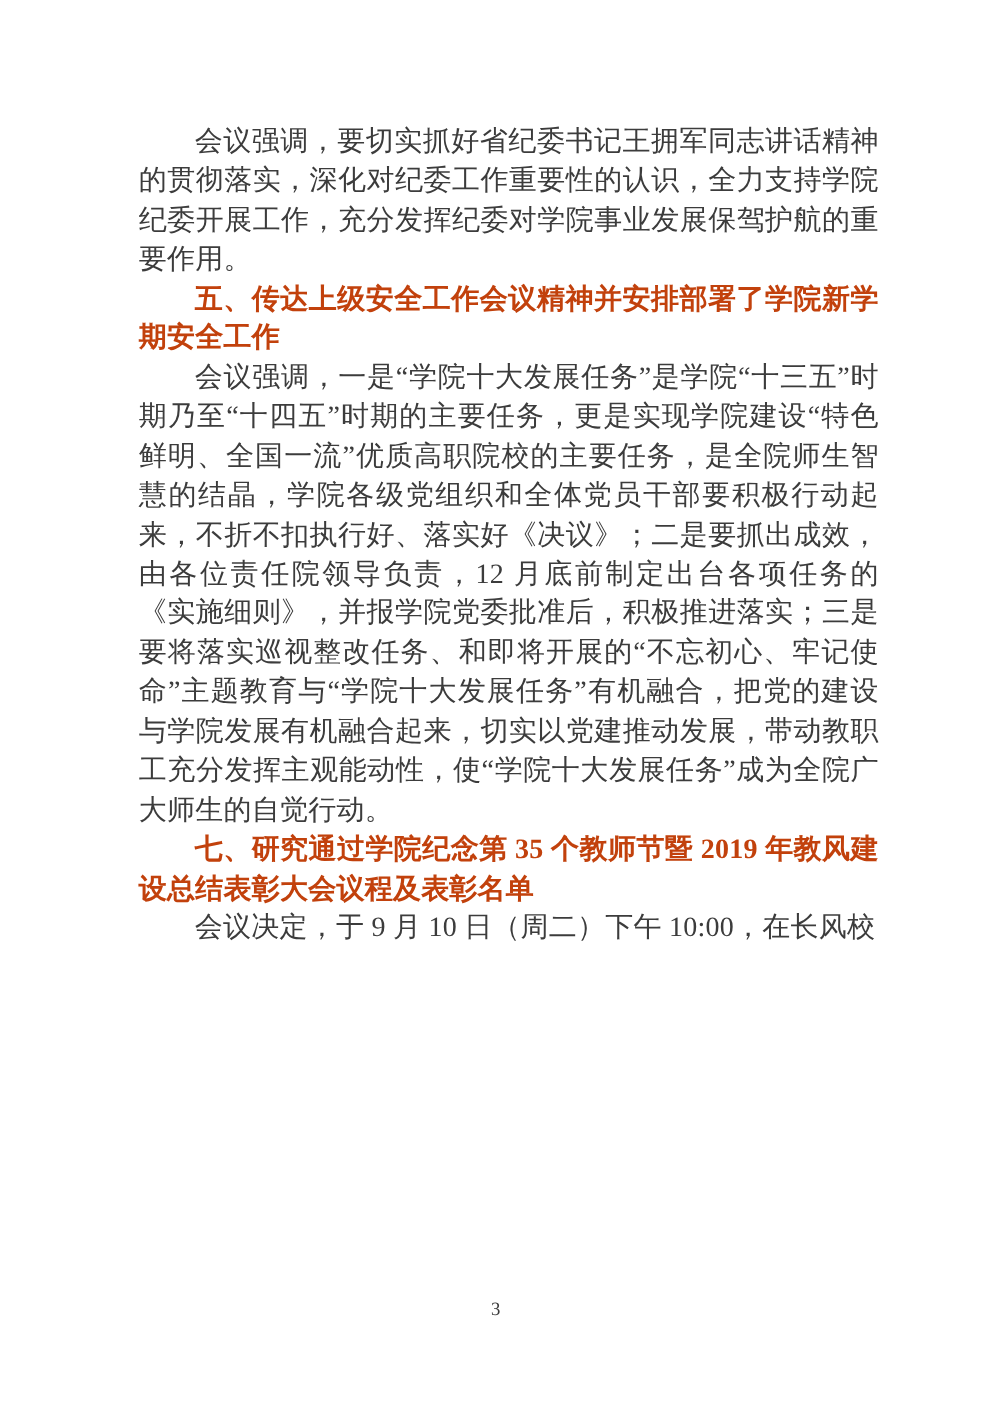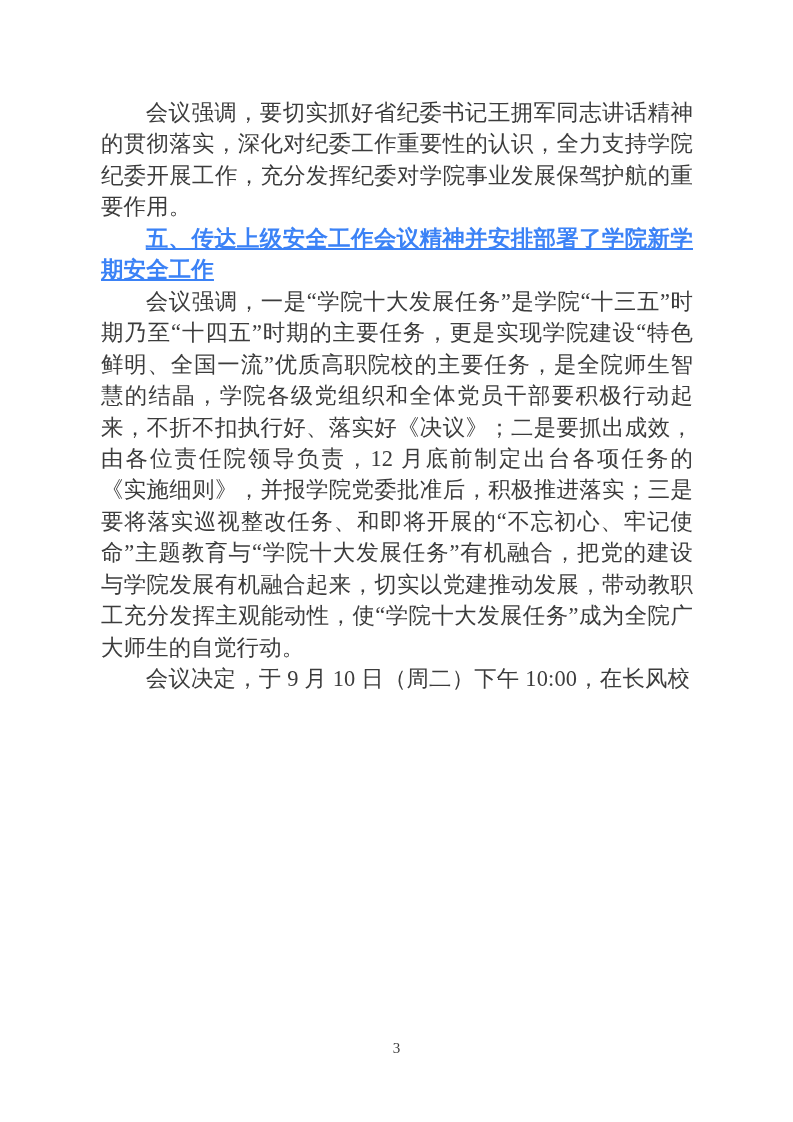--- a/index.html
+++ b/index.html
@@ -10,53 +10,53 @@
   .page {
     position: relative;
     width: 793px;
     height: 1122px;
     background: #ffffff;
     overflow: hidden;
     font-family: "Liberation Serif", "DejaVu Serif", serif;
   }
   .content {
     position: absolute;
-    left: 101px;
+    left: 111px;
     top: 97px;
     width: 592px;
     color: #3c3c3c;
     font-size: 22.4px;
     line-height: 31.45px;
     text-align: justify;
     letter-spacing: 0.2px;
   }
   .para {
     margin: 0;
     padding: 0;
     text-indent: 2em;
   }
   .heading {
     font-weight: 700;
-    color: #3b82f6;
-    text-decoration: underline;
+    color: #c2410c;
   }
   .page-number {
     position: absolute;
     left: 0;
     right: 0;
     top: 1040px;
     text-align: center;
     font-size: 15px;
     color: #3c3c3c;
   }
 </style>
 </head>
 <body>
 
 <div class="page">
   <div class="content">
     <p class="para">会议强调，要切实抓好省纪委书记王拥军同志讲话精神的贯彻落实，深化对纪委工作重要性的认识，全力支持学院纪委开展工作，充分发挥纪委对学院事业发展保驾护航的重要作用。</p>
     <p class="para heading">五、传达上级安全工作会议精神并安排部署了学院新学期安全工作</p>
     <p class="para">会议强调，一是“学院十大发展任务”是学院“十三五”时期乃至“十四五”时期的主要任务，更是实现学院建设“特色鲜明、全国一流”优质高职院校的主要任务，是全院师生智慧的结晶，学院各级党组织和全体党员干部要积极行动起来，不折不扣执行好、落实好《决议》；二是要抓出成效，由各位责任院领导负责，12 月底前制定出台各项任务的《实施细则》，并报学院党委批准后，积极推进落实；三是要将落实巡视整改任务、和即将开展的“不忘初心、牢记使命”主题教育与“学院十大发展任务”有机融合，把党的建设与学院发展有机融合起来，切实以党建推动发展，带动教职工充分发挥主观能动性，使“学院十大发展任务”成为全院广大师生的自觉行动。</p>
+    <p class="para heading">七、研究通过学院纪念第 35 个教师节暨 2019 年教风建设总结表彰大会议程及表彰名单</p>
     <p class="para">会议决定，于 9 月 10 日（周二）下午 10:00，在长风校</p>
   </div>
   <div class="page-number">3</div>
 </div>
 
 </body></html>

